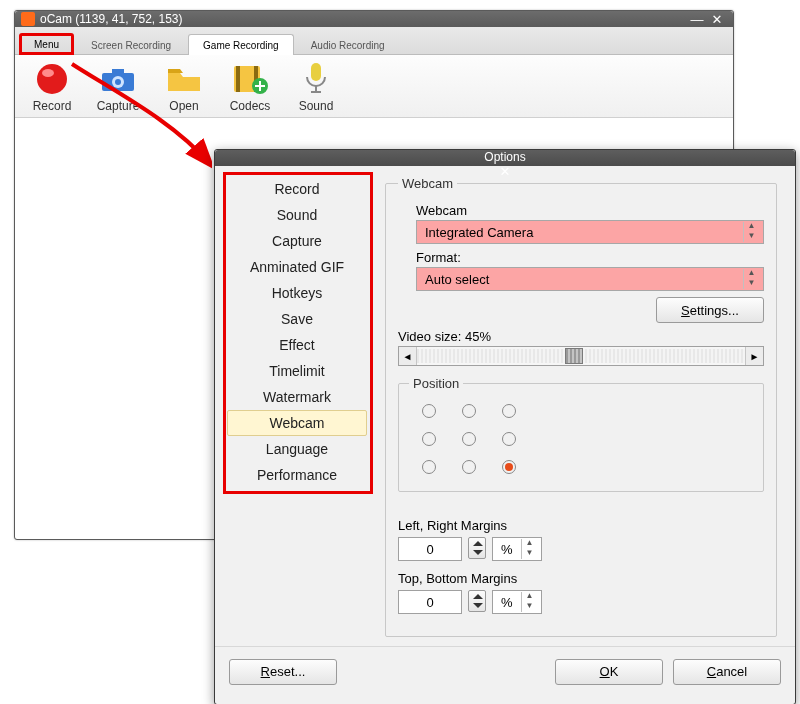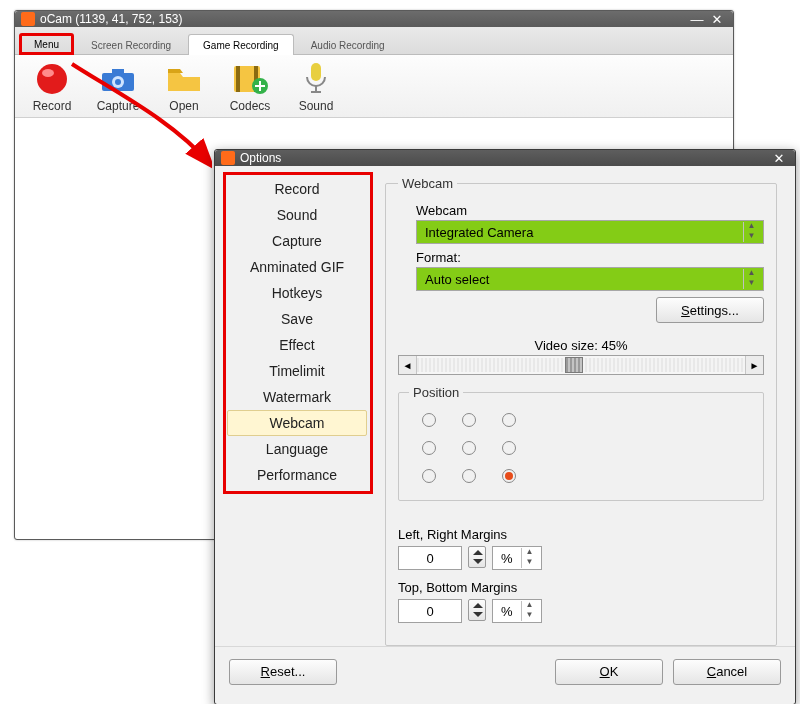--- a/index.html
+++ b/index.html
@@ -55,21 +55,21 @@
   position: absolute; left: 52px; top: 60px; width: 160px; height: 110px;
   pointer-events: none;
 }
 
 
 .dialog {
   position: absolute; left: 214px; top: 149px; width: 582px; height: 556px;
   border: 1px solid #3a3a3a; border-radius: 3px; background: #f1f1f1;
   box-shadow: 0 3px 12px rgba(0,0,0,.4);
 }
-.dialog .titlebar { background: linear-gradient(#5e5e5e,#4b4b4b); }
+.dialog .titlebar { background: linear-gradient(#5e5e5e,#4b4b4b); flex-direction: column; }
 .dialog-body { display: flex; height: calc(100% - 24px - 50px); }
 .sidebar {
   width: 164px; padding: 10px 6px; position: relative;
 }
 .red-box {
   position: absolute; left: 8px; top: 6px; width: 150px; height: 322px;
   border: 3px solid #e80000; pointer-events: none;
 }
 .side-item {
   text-align: center; font-size: 14px; color: #222;
@@ -85,35 +85,35 @@
   border: 1px solid #c8c8c8; border-radius: 2px; margin: 0 0 8px;
   padding: 8px 12px 12px; font-size: 13px;
 }
 legend { padding: 0 4px; font-size: 13px; color: #333; }
 .chk { display: flex; align-items: center; gap: 4px; margin-bottom: 6px; font-size: 13px; }
 .chk input { margin: 0; }
 .chk .ul { text-decoration: underline; }
 .fld-label { font-size: 13px; margin: 4px 0 2px 18px; }
 .select {
   display: flex; align-items: center; justify-content: space-between;
-  border: 1px solid #a7a7a7; background: #84cc16; height: 24px;
+  border: 1px solid #a7a7a7; background: #fca5a5; height: 24px;
   font-size: 13px; padding: 0 4px 0 8px; margin: 0 0 6px 18px;
 }
 .spin {
   width: 16px; display: flex; flex-direction: column; border-left: 1px solid #c0c0c0;
 }
 .spin div { height: 10px; font-size: 8px; line-height: 8px; text-align: center; color: #555; }
 .btn {
   display: inline-flex; align-items: center; justify-content: center;
   min-width: 108px; height: 26px; font-size: 13px;
   border: 1px solid #9a9a9a; border-radius: 3px;
   background: linear-gradient(#fdfdfd,#e5e5e5);
 }
 .settings-row { text-align: right; margin: 4px 0 2px 18px; }
-.slider-label { font-size: 13px; margin: 15px 0 2px 0; text-align: center; }
+.slider-label { font-size: 13px; margin: 6px 0 2px 0; }
 .slider {
   display: flex; align-items: center; border: 1px solid #a0a0a0; height: 20px;
   background: #f6f6f6;
 }
 .slider .arrowbtn {
   width: 18px; height: 18px; font-size: 10px; display: flex;
   align-items: center; justify-content: center; background: #ececec;
   border-right: 1px solid #c6c6c6;
 }
 .slider .arrowbtn.r { border-right: none; border-left: 1px solid #c6c6c6; }

